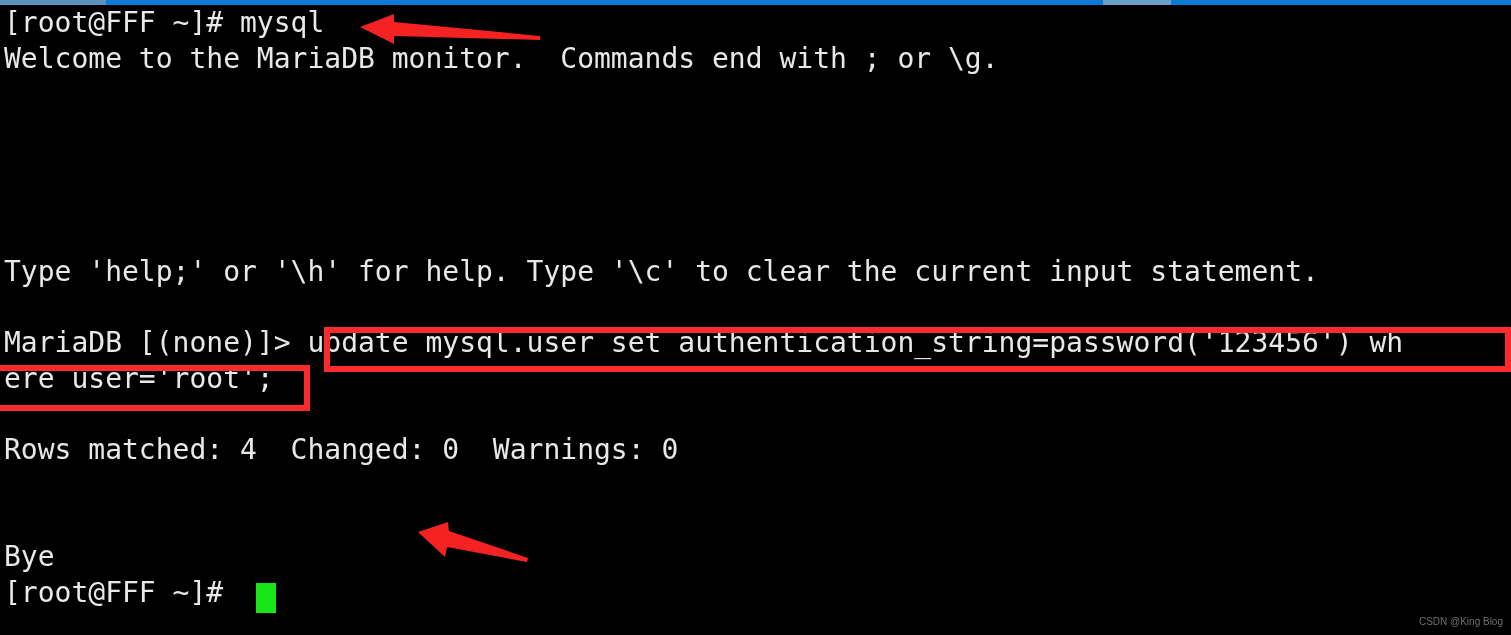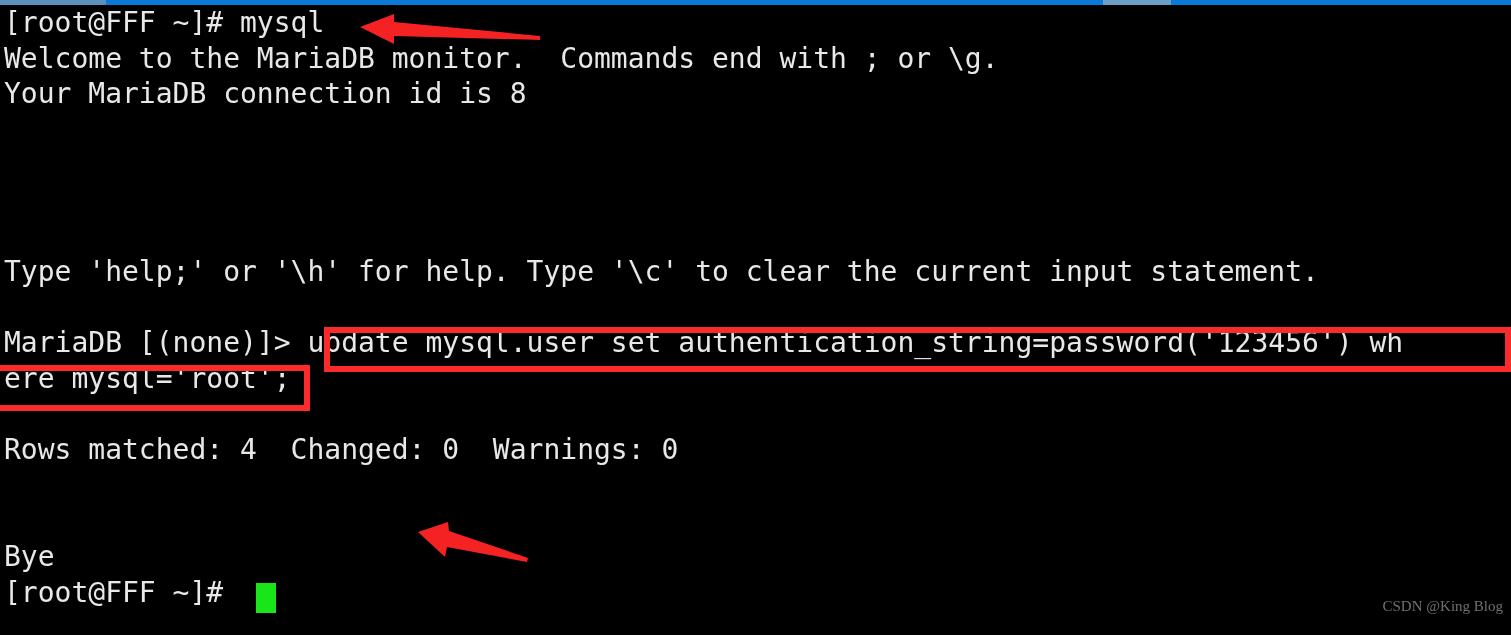--- a/index.html
+++ b/index.html
@@ -84,49 +84,48 @@
     pointer-events: none;
   }
 
   
   .arrow { position: absolute; overflow: visible; }
 
   
   #watermark {
     position: absolute;
     right: 8px;
-    bottom: 20px;
+    bottom: 8px;
     color: #707070;
-    font-size: 15px;
-    font-family: Liberation Serif, serif;
+    font-size: 10px;
+    font-family: Liberation Sans, sans-serif;
     white-space: pre;
   }
 </style>
 </head>
 <body>
 
 <div id="screen">
 
   <div id="titlestrip">
     <div class="seg-inactive"></div>
     <div class="seg-active"></div>
     <div class="seg-right"></div>
     <div class="seg-tail"></div>
   </div>
 
   <div id="console">
     <div class="line" style="top:0px">[root@FFF ~]# mysql</div>
     <div class="line" style="top:35.6px">Welcome to the MariaDB monitor.  Commands end with ; or \g.</div>
-    <div class="line" style="top:71.2px">Your MariaDB connection id is 8</div>
     <div class="line blank" style="top:142.4px"></div>
     <div class="line blank" style="top:213.6px"></div>
     <div class="line" style="top:249.2px">Type 'help;' or '\h' for help. Type '\c' to clear the current input statement.</div>
     <div class="line blank" style="top:284.8px"></div>
     <div class="line" style="top:320.4px">MariaDB [(none)]&gt; update mysql.user set authentication_string=password('123456') wh</div>
-    <div class="line" style="top:356px">ere mysql='root';</div>
+    <div class="line" style="top:356px">ere user='root';</div>
     <div class="line" style="top:427.2px">Rows matched: 4  Changed: 0  Warnings: 0</div>
     <div class="line blank" style="top:462.8px"></div>
     <div class="line" style="top:534px">Bye</div>
     <div class="line" style="top:569.6px">[root@FFF ~]# </div>
 
     <div class="cursor" style="left:256px; top:578px;"></div>
   </div>
 
   <div class="redbox" style="left:324px; top:327px; width:1187px; height:45px;"></div>
 

